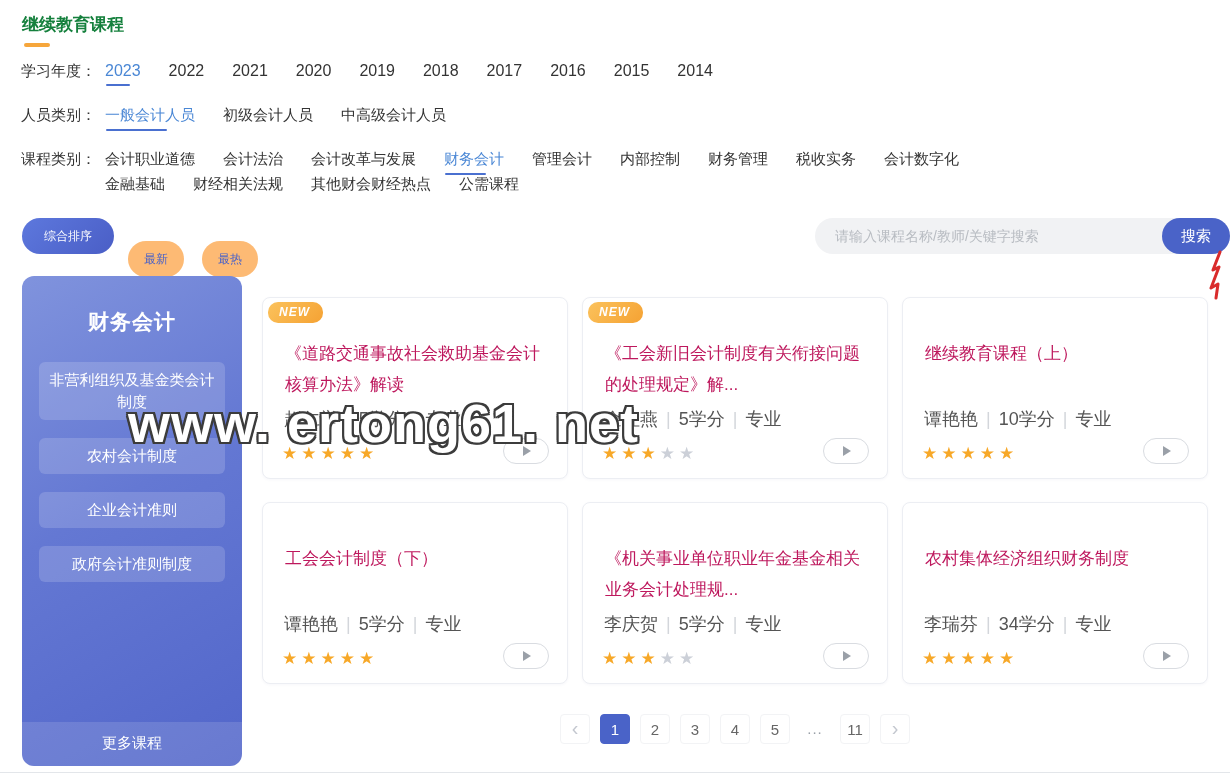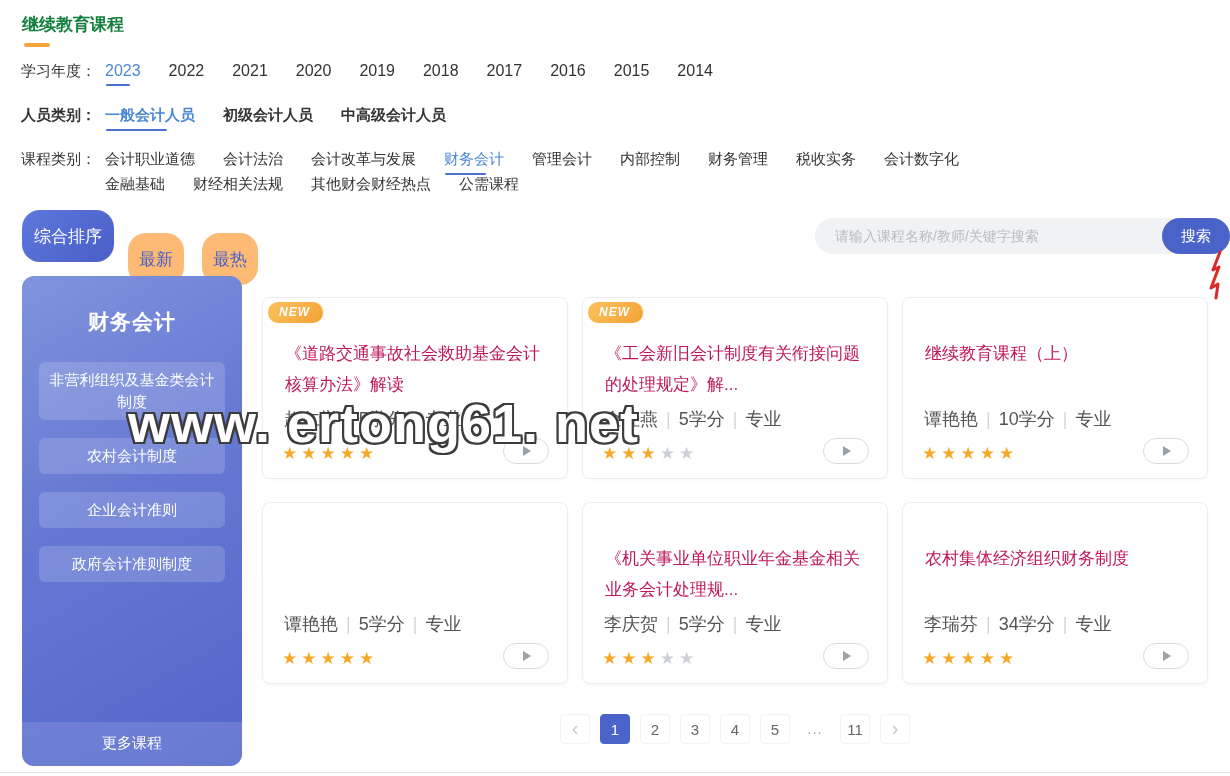--- a/index.html
+++ b/index.html
@@ -12,27 +12,27 @@
 
   
   .filter-row { display:flex; align-items:center; margin-left:21px; font-size:15px; }
   .filter-row .flabel { flex:none; width:84px; color:#333; padding-top:1px; }
   .fitems { display:flex; flex-wrap:wrap; column-gap:28px; row-gap:6px; }
   .fitem { color:#333; cursor:pointer; position:relative; white-space:nowrap; }
   .years .fitem { font-size:16px; }
   .fitem.sel { color:#4a87d5; }
   .fitem.sel::after { content:""; position:absolute; left:1px; width:68%; bottom:-6px; height:2px; background:#4a70d0; border-radius:1px; }
   .row-year { margin-top:14px; }
-  .row-person { margin-top:24px;font-weight:bold; }
+  .row-person { margin-top:24px; }
   .row-cat { margin-top:24px; }
   .row-cat2 { margin-top:6px; padding-left:84px; }
 
   
   .toolbar { position:relative; margin:24px 0 0 22px; height:36px; display:flex; align-items:center; }
-  .pill { height:52px; border:none; border-radius:18px; font-size:17px; cursor:pointer; font-family:inherit; }
+  .pill { height:36px; border:none; border-radius:18px; font-size:12px; cursor:pointer; font-family:inherit; }
   .pill.active { width:92px; background:linear-gradient(135deg,#5d78dd,#4a5ec6); color:#fff; margin-right:14px; }
   .pill.ghost { width:56px; background:#fdba74; color:#4a62c8; margin-right:18px;margin-top:46px; }
   .search-wrap { position:absolute; right:0; top:0; width:415px; height:36px; }
   .search-input { width:100%; height:36px; border:none; outline:none; background:#f1f2f4; border-radius:18px; padding:0 80px 0 20px; font-size:14px; color:#333; font-family:inherit; }
   .search-input::placeholder { color:#b8bcc2; }
   .search-btn { position:absolute; right:0; top:0; width:68px; height:36px; border:none; border-radius:18px; background:#4a63c8; color:#fff; font-size:15px; cursor:pointer; font-family:inherit; }
 
   
   .content { position:relative; margin-top:22px; height:510px; }
 
@@ -184,20 +184,21 @@
       <span>谭艳艳</span><i class="sep">|</i><span>10学分</span><i class="sep">|</i><span>专业</span>
     </div>
     <div class="stars"><span class="star-fill">★</span><span class="star-fill">★</span><span class="star-fill">★</span><span class="star-fill">★</span><span class="star-fill">★</span></div>
     <button class="play">
         <span class="tri"></span>
       </button>
   </div>
 
   <div class="card c3">
 
+    <div class="card-title">工会会计制度（下）</div>
     <div class="meta">
       <span>谭艳艳</span><i class="sep">|</i><span>5学分</span><i class="sep">|</i><span>专业</span>
     </div>
     <div class="stars"><span class="star-fill">★</span><span class="star-fill">★</span><span class="star-fill">★</span><span class="star-fill">★</span><span class="star-fill">★</span></div>
     <button class="play">
         <span class="tri"></span>
       </button>
   </div>
 
   <div class="card c4">

